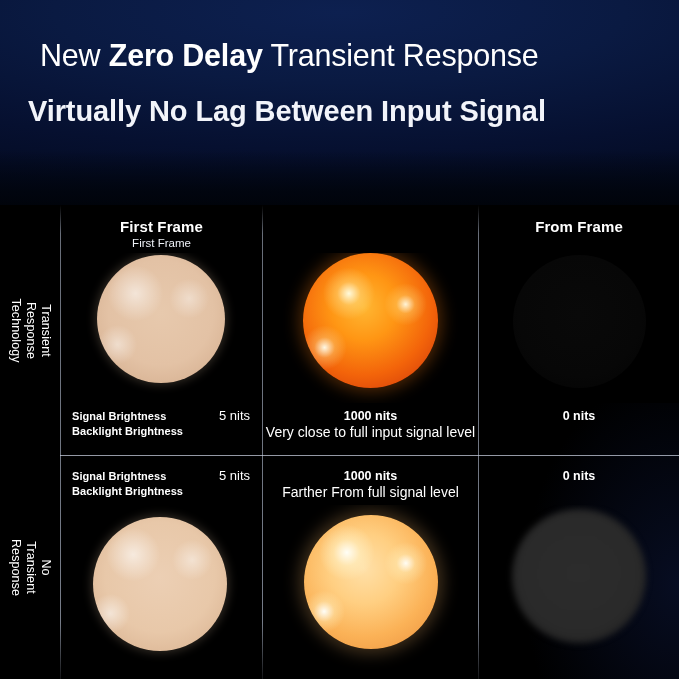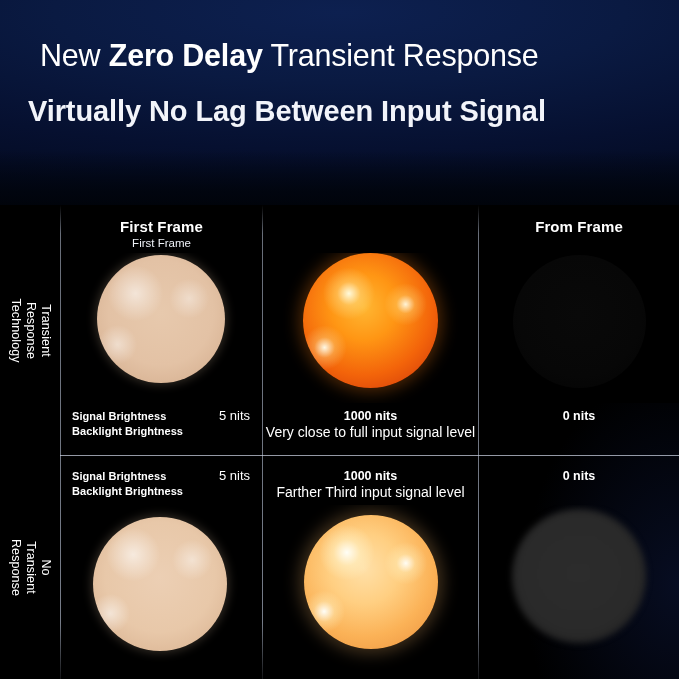--- a/index.html
+++ b/index.html
@@ -313,21 +313,21 @@
         <span class="cap-label">Backlight Brightness</span>
         <span class="cap-value"></span>
       </div>
     </div>
     <div class="cell" style="left:61px; top:300px; width:201px; height:174px;">
       <div class="disc sun-dim2" style="left:32px; top:12px; width:134px; height:134px;"></div>
     </div>
 
     <div class="cap-center" style="left:263px; top:263px; width:215px;">
       <div class="big">1000 nits</div>
-      <div class="small">Farther Third input signal level</div>
+      <div class="small">Farther From full signal level</div>
     </div>
     <div class="cell" style="left:263px; top:300px; width:215px; height:174px;">
       <div class="disc sun-bright-wash" style="left:41px; top:10px; width:134px; height:134px;"></div>
     </div>
 
     <div class="cap-center" style="left:479px; top:263px; width:200px;">
       <div class="big">0 nits</div>
     </div>
     <div class="cell" style="left:479px; top:300px; width:200px; height:174px;">
       <div class="disc sun-gray" style="left:33px; top:4px; width:134px; height:134px;"></div>

